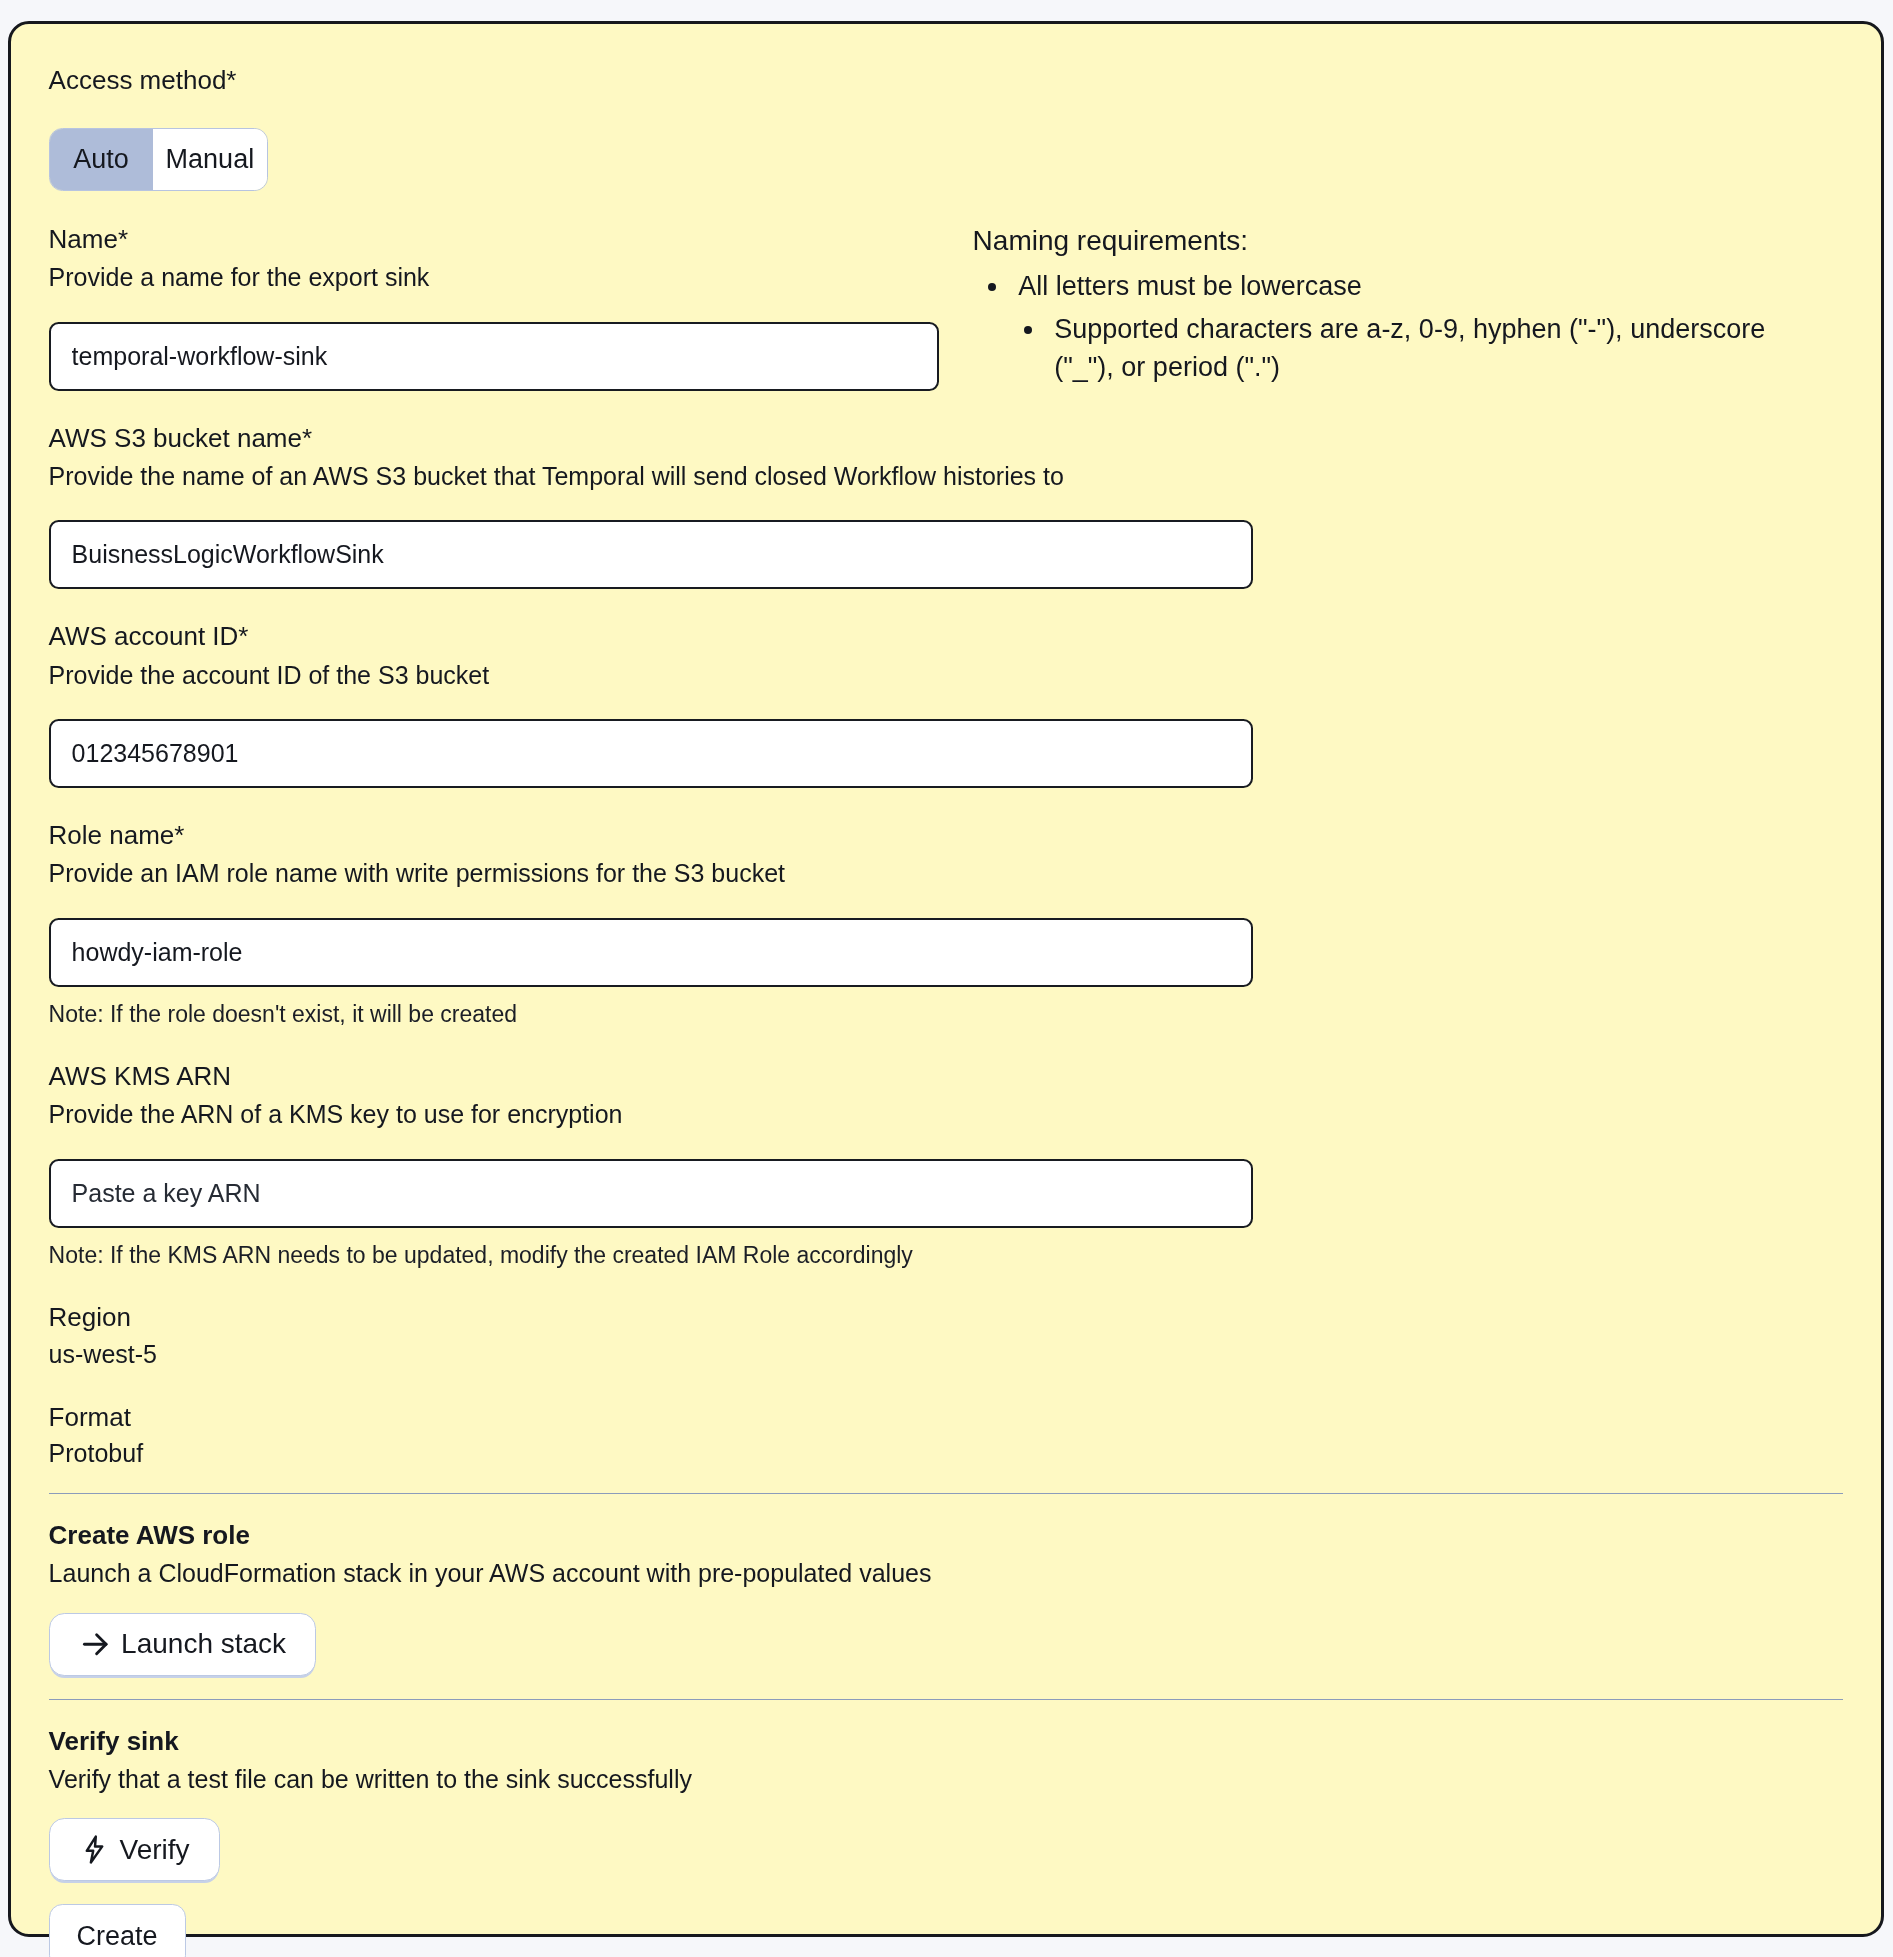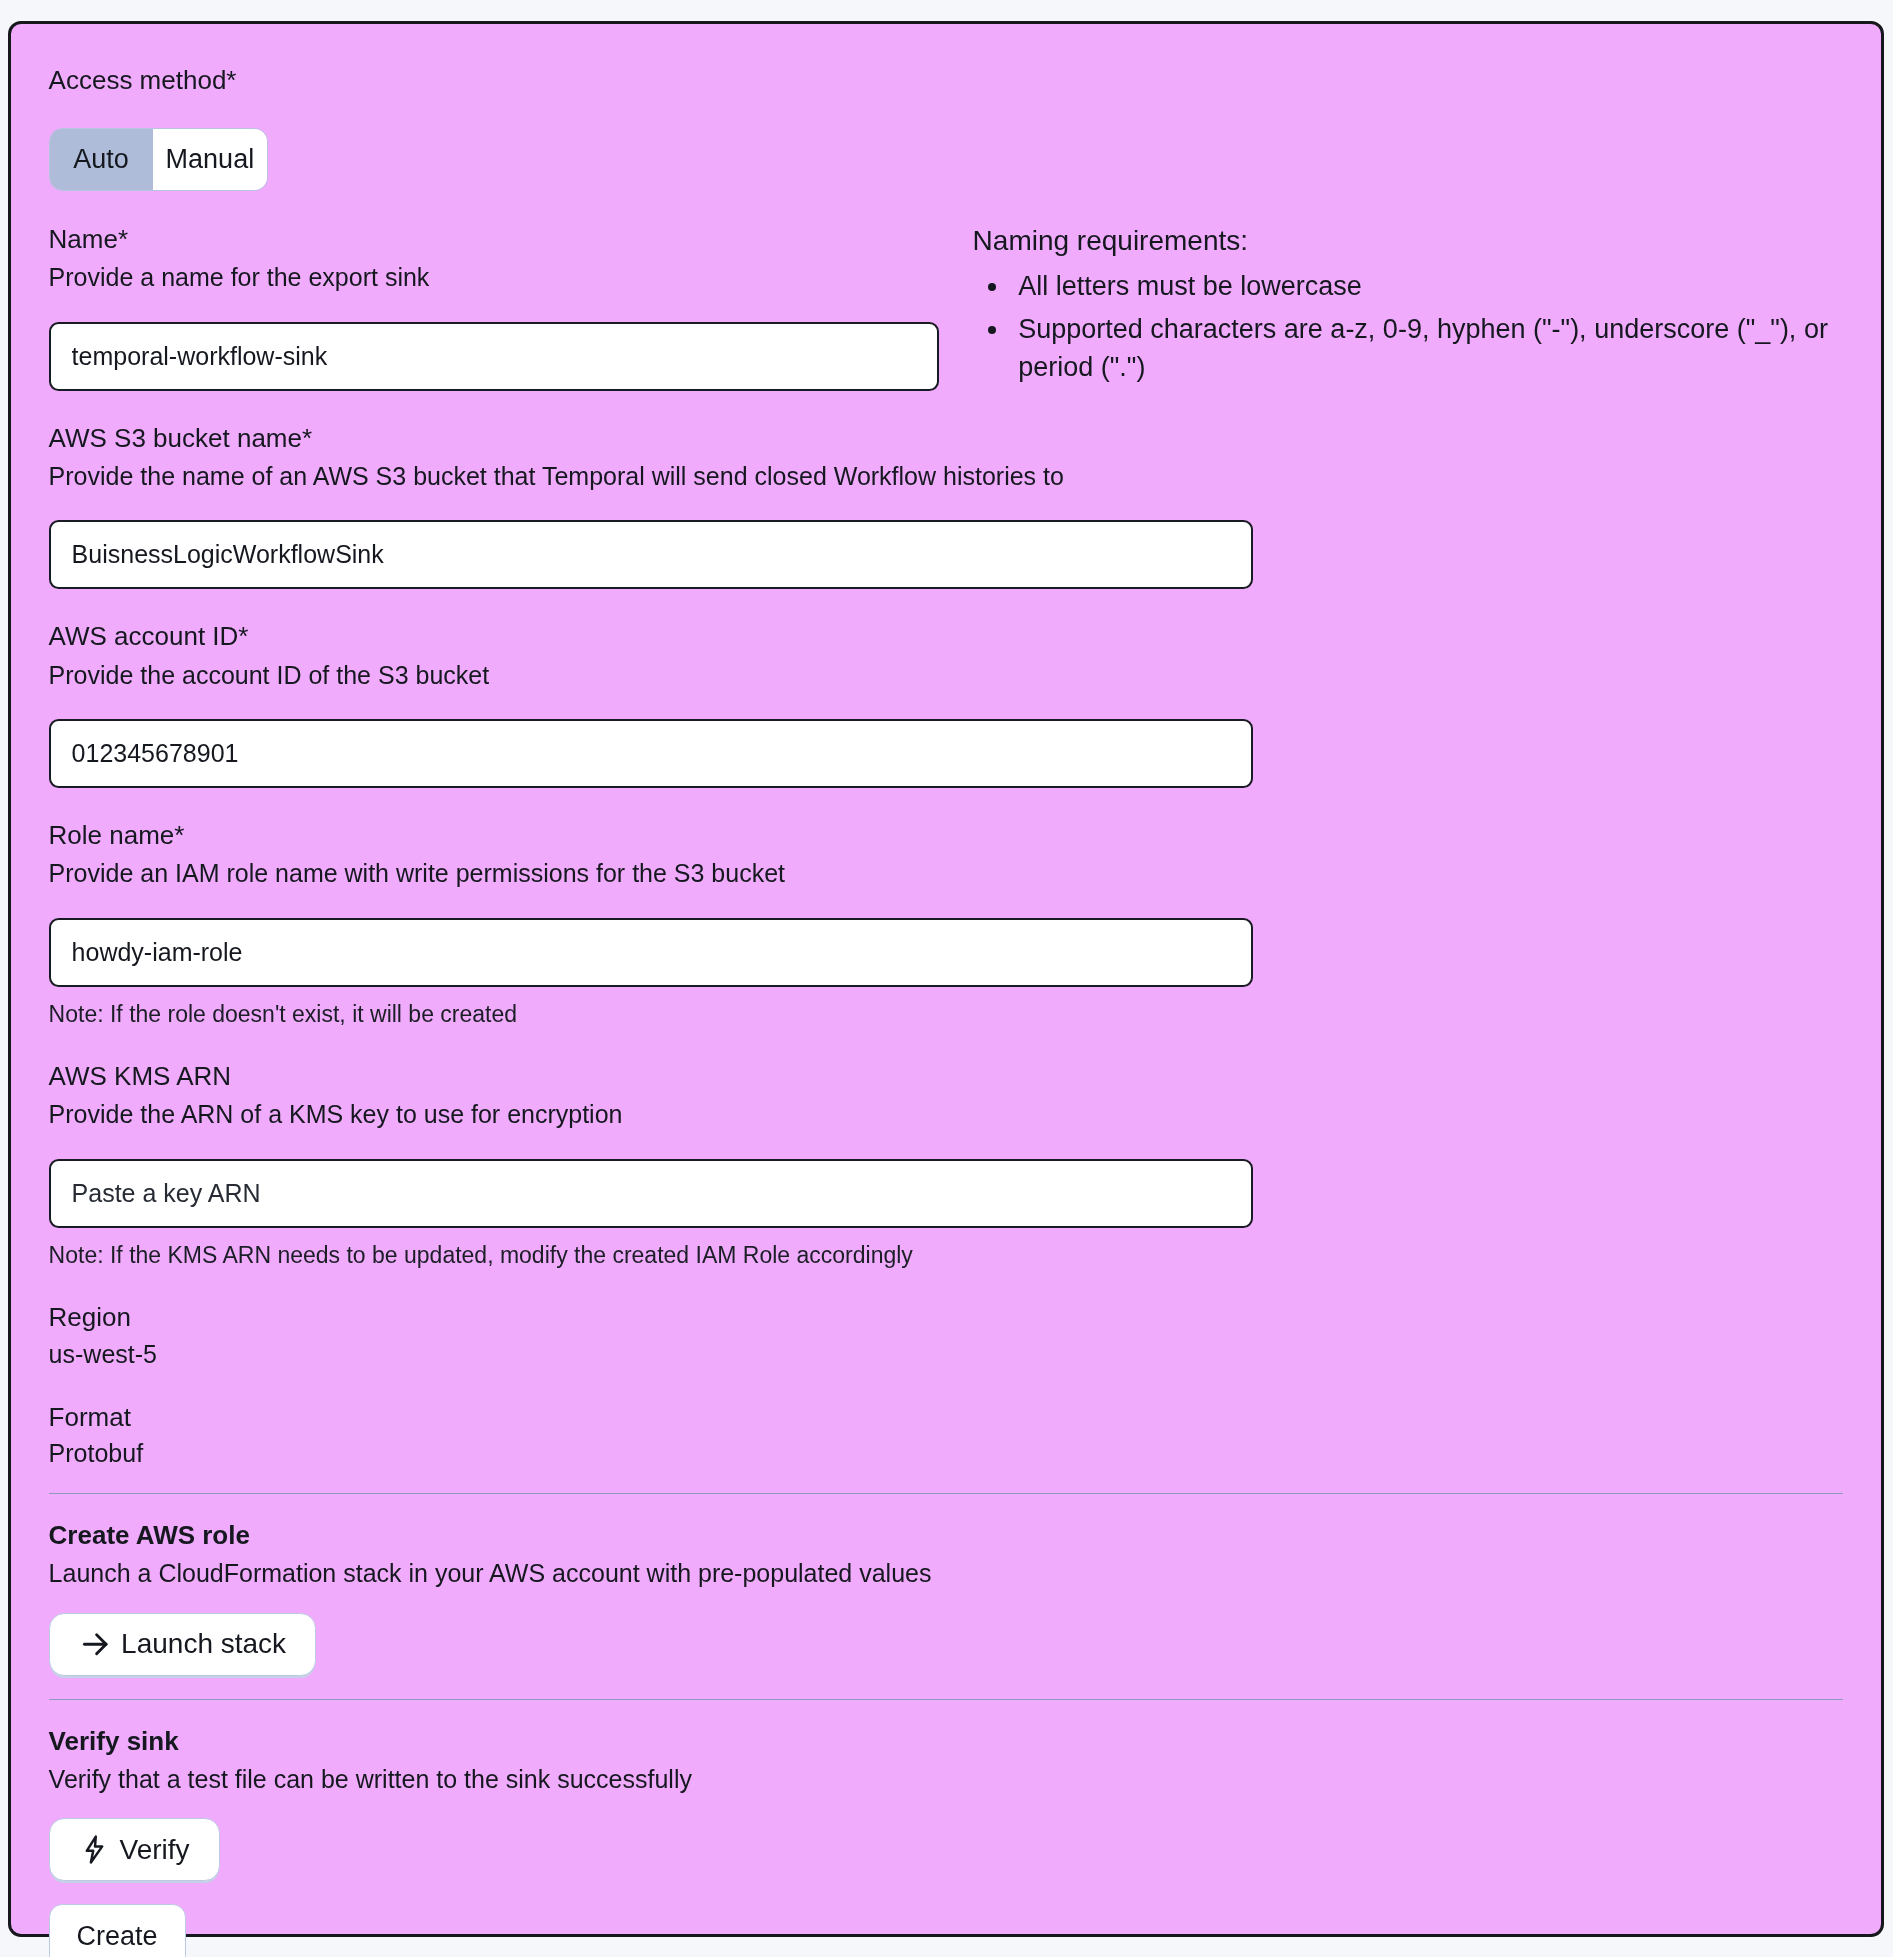--- a/index.html
+++ b/index.html
@@ -7,23 +7,23 @@
   body {
     width:1894px; height:1958px;
     background:#f6f7fa;
     font-family:"Liberation Sans", sans-serif;
     color:#15181f;
     position:relative;
   }
   .card {
     position:absolute;
     left:7.6px; top:21px; right:9.6px; bottom:21px;
-    background:#f0abfc;
+    background:#fef9c3;
     border:3.8px solid #16181d;
-    border-radius:13px;
+    border-radius:21px;
     padding:40px 38px 32.5px 38px;
   }
   .label { font-size:26px; line-height:32.5px; }
   .desc  { font-size:25px; line-height:32.5px; margin-top:5.7px; }
   .note  { font-size:23px; line-height:29px; margin-top:13.4px; color:#1b1e26; }
 
   
   .segmented {
     margin-top:31px;
     display:inline-flex;
@@ -62,21 +62,21 @@
     outline:none;
   }
   .text-input::placeholder { color:#262b34; opacity:1; }
   .col-left .text-input { width:100%; }
 
   .field-group { margin-top:31px; }
 
   .req-title { font-size:28px; line-height:36px; }
   .req-list { margin:7.6px 0 0 0; padding-left:38px; }
   .req-list li { font-size:27px; line-height:38px; padding-left:7.6px; }
-  .req-list li + li { margin-top:5.7px; }
+  .req-list li + li { margin-top:5.7px;margin-left:36px; }
 
   .ro-group { margin-top:31px; }
   .ro-value { font-size:25px; line-height:32.5px; margin-top:3.8px; }
 
   .divider {
     border:none;
     border-top:1.9px solid #8b9cbb;
     margin:23px 0 0 0;
   }
 

